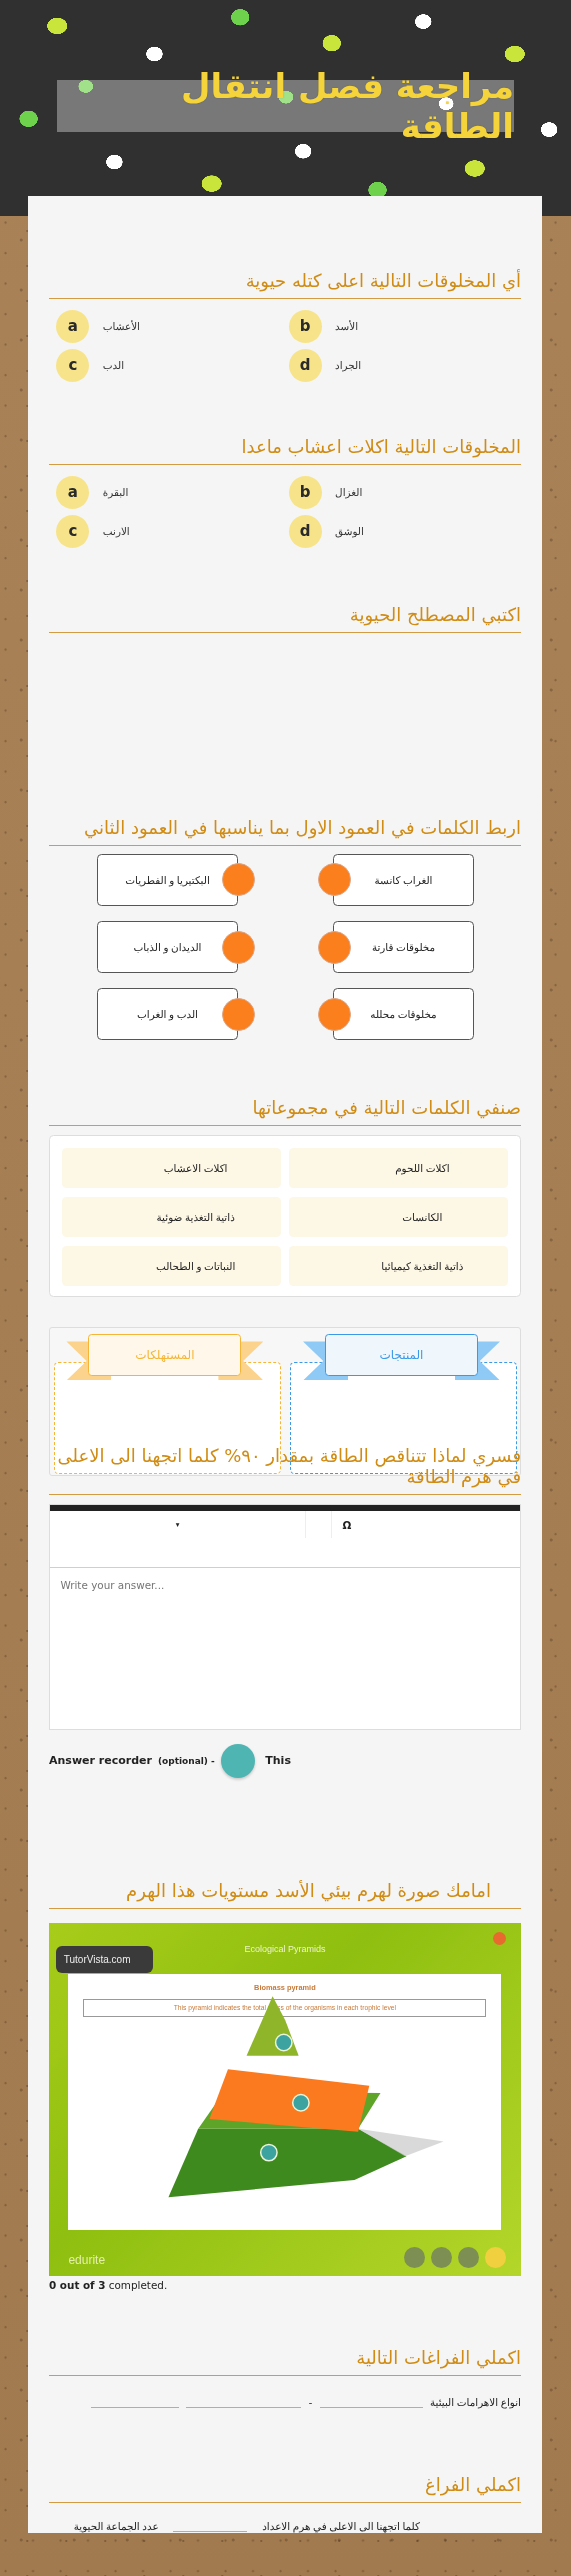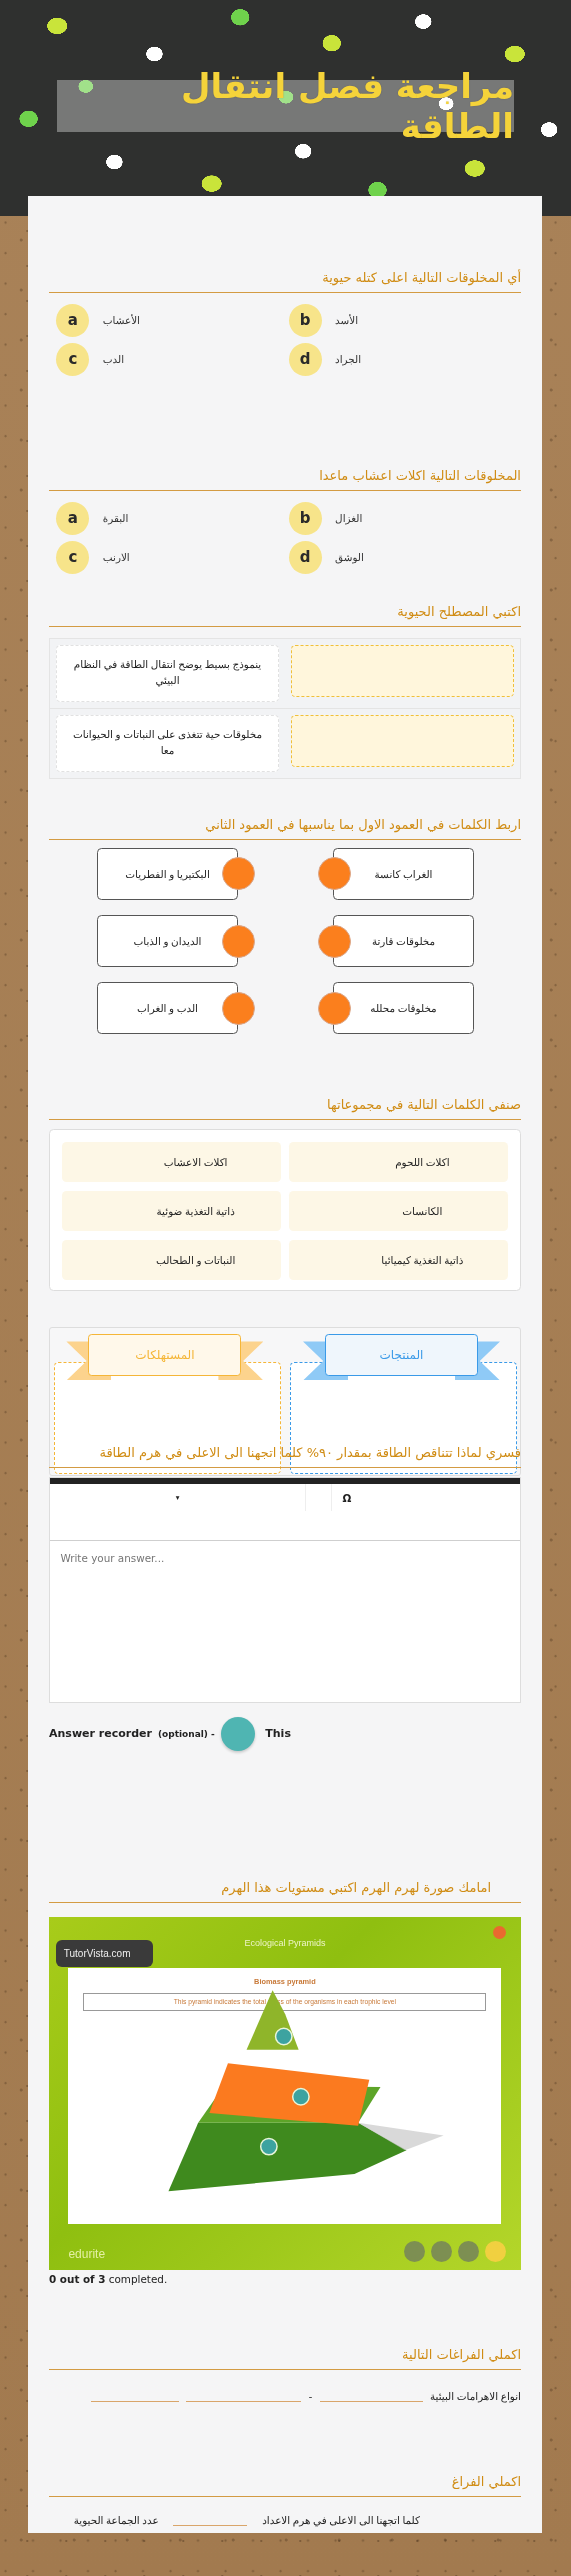--- a/index.html
+++ b/index.html
@@ -49,21 +49,21 @@
     font-size: 34px; color: #f5d33a; direction: rtl;
     text-shadow: 0 0 1.5px rgba(0,0,0,0.2);
   }
   
   .sheet {
     position: absolute; left: 28px; top: 196px; width: 514px; height: 2337px;
     background: #f5f5f6;
   }
   .q { position: absolute; left: 21px; width: 472px; }
   .q-title {
-    font-family: "DejaVu Sans", sans-serif; font-size: 13px; color: #d08c14;
+    font-family: "DejaVu Sans", sans-serif; font-size: 18px; color: #d08c14;
     direction: rtl; text-align: right; padding-bottom: 7.4px;
     border-bottom: 1.5px solid #d39b42;
   }
   
   .mcq-grid { display: grid; grid-template-columns: 1fr 1fr; row-gap: 6px; margin-top: 10.4px; padding-left: 7.4px; }
   .opt { display: flex; align-items: center; gap: 13.4px; height: 33px; }
   .opt-badge {
     width: 33px; height: 33px; border-radius: 50%; background: #f7e48a;
     display: flex; align-items: center; justify-content: center;
     font-family: "DejaVu Sans", sans-serif; font-weight: bold; font-size: 15px; color: #2a2a2a;
@@ -177,21 +177,21 @@
         <span class="opt-badge">c</span>
         <span class="opt-label">الدب</span>
       </div>
       <div class="opt">
         <span class="opt-badge">d</span>
         <span class="opt-label">الجراد</span>
       </div>
     </div>
   </div>
 
-  <div class="q" style="top:240px;margin-top:32px;">
+  <div class="q" style="top:240px;">
     <div class="q-title">المخلوقات التالية اكلات اعشاب ماعدا</div>
     <div class="mcq-grid">
       <div class="opt">
         <span class="opt-badge">a</span>
         <span class="opt-label">البقرة</span>
       </div>
       <div class="opt">
         <span class="opt-badge">b</span>
         <span class="opt-label">الغزال</span>
       </div>
@@ -201,30 +201,20 @@
       </div>
       <div class="opt">
         <span class="opt-badge">d</span>
         <span class="opt-label">الوشق</span>
       </div>
     </div>
   </div>
 
   <div class="q" style="top:408px;">
     <div class="q-title">اكتبي المصطلح الحيوية</div>
-    <div class="term-table">
-      <div class="term-row">
-        <div class="term-def">ينموذج بسيط يوضح انتقال الطاقة في النظام البيئي</div>
-        <div class="term-drop"></div>
-      </div>
-      <div class="term-row">
-        <div class="term-def">مخلوقات حية تتغذى على النباتات و الحيوانات معا</div>
-        <div class="term-drop"></div>
-      </div>
-    </div>
   </div>
 
   <div class="q" style="top:621px;">
     <div class="q-title">اربط الكلمات في العمود الاول بما يناسبها في العمود الثاني</div>
     <div class="match-wrap">
       <div class="match-card" style="left:48px;top:0;">البكتيريا و الفطريات</div>
       <div class="match-dot" style="left:173px;top:9.7px;"></div>
       <div class="match-card" style="left:284px;top:0;">الغراب كانسة</div>
       <div class="match-dot" style="left:269px;top:9.7px;"></div>
 
@@ -288,21 +278,21 @@
     </div>
     <div class="recorder">
       <span class="rec-label">Answer recorder</span>
       <span class="rec-opt">(optional) -</span>
       <span class="rec-btn"></span>
       <span class="rec-voice">This</span>
     </div>
   </div>
 
   <div class="q" style="top:1684px;">
-    <div class="q-title" style="padding-right:30px;">امامك صورة لهرم الهرم   اكتبي مستويات هذا الهرم</div>
+    <div class="q-title" style="padding-right:30px;">امامك صورة لهرم بيئي   الأسد مستويات هذا الهرم</div>
     <div class="pyr-img">
       <div class="pyr-heading">Ecological Pyramids</div>
       <div class="pyr-logo">TutorVista.com</div>
       <div class="pyr-close"></div>
       <div class="pyr-inner">
         <div class="pyr-sub">Biomass pyramid</div>
         <div class="pyr-note">This pyramid indicates the total mass of the organisms in each trophic level</div>
         <svg width="433" height="256" style="position:absolute;left:0;top:0;" viewBox="0 0 582 344">
           <polygon points="385,277 135,300 175,208 390,208 455,245" fill="#3f8a1e"></polygon>
           <polygon points="175,208 390,208 420,160 210,158" fill="#5da428"></polygon>

